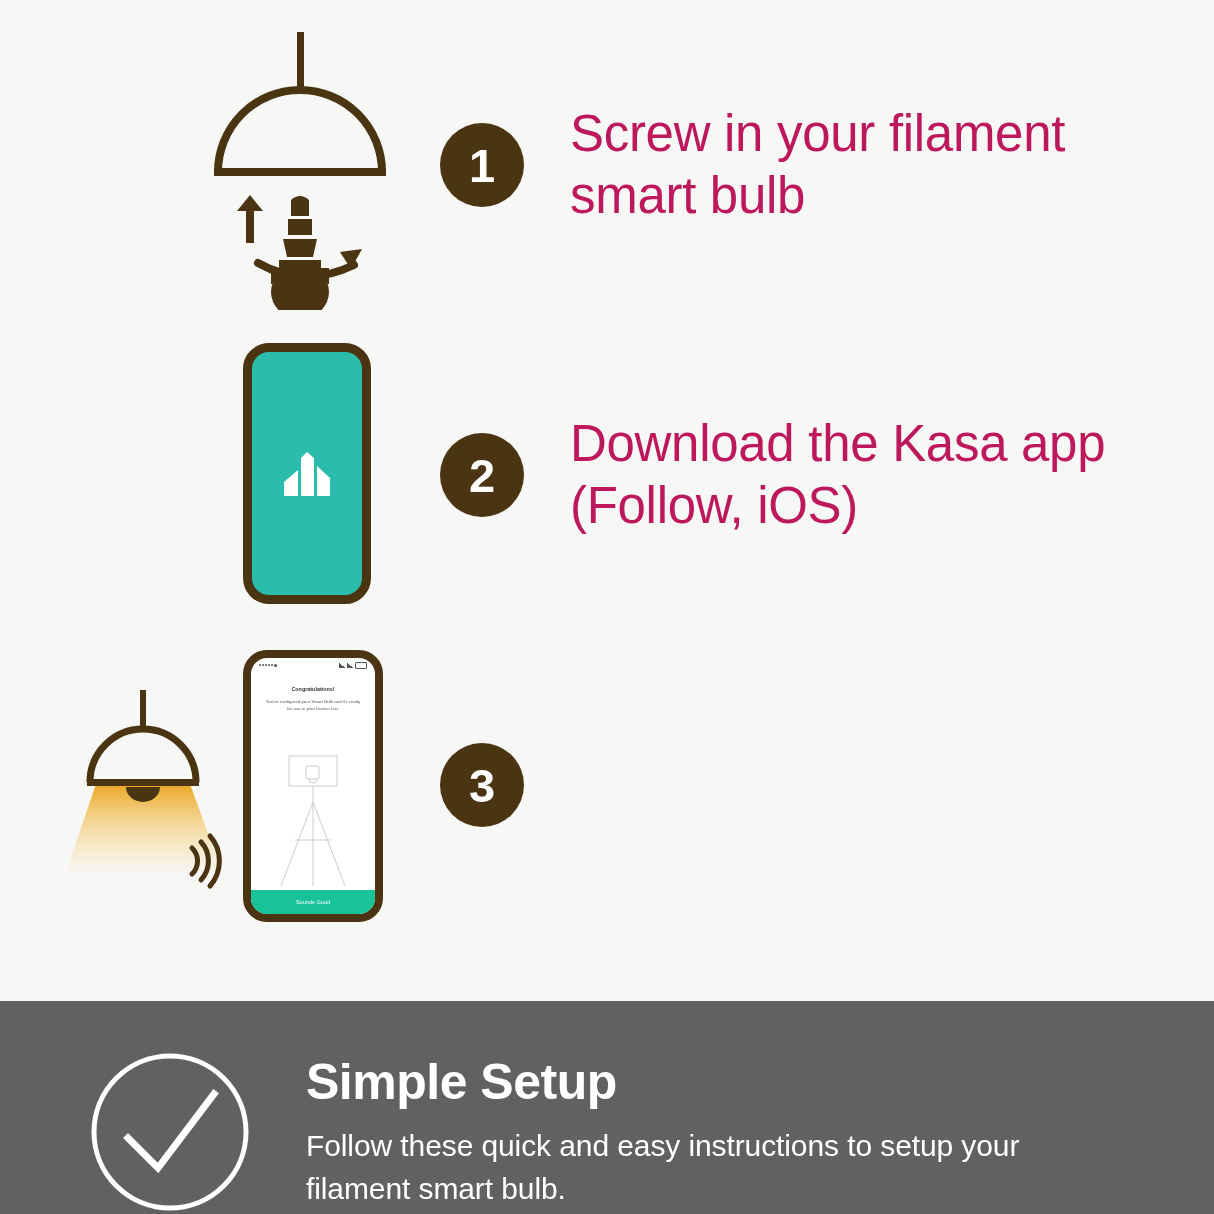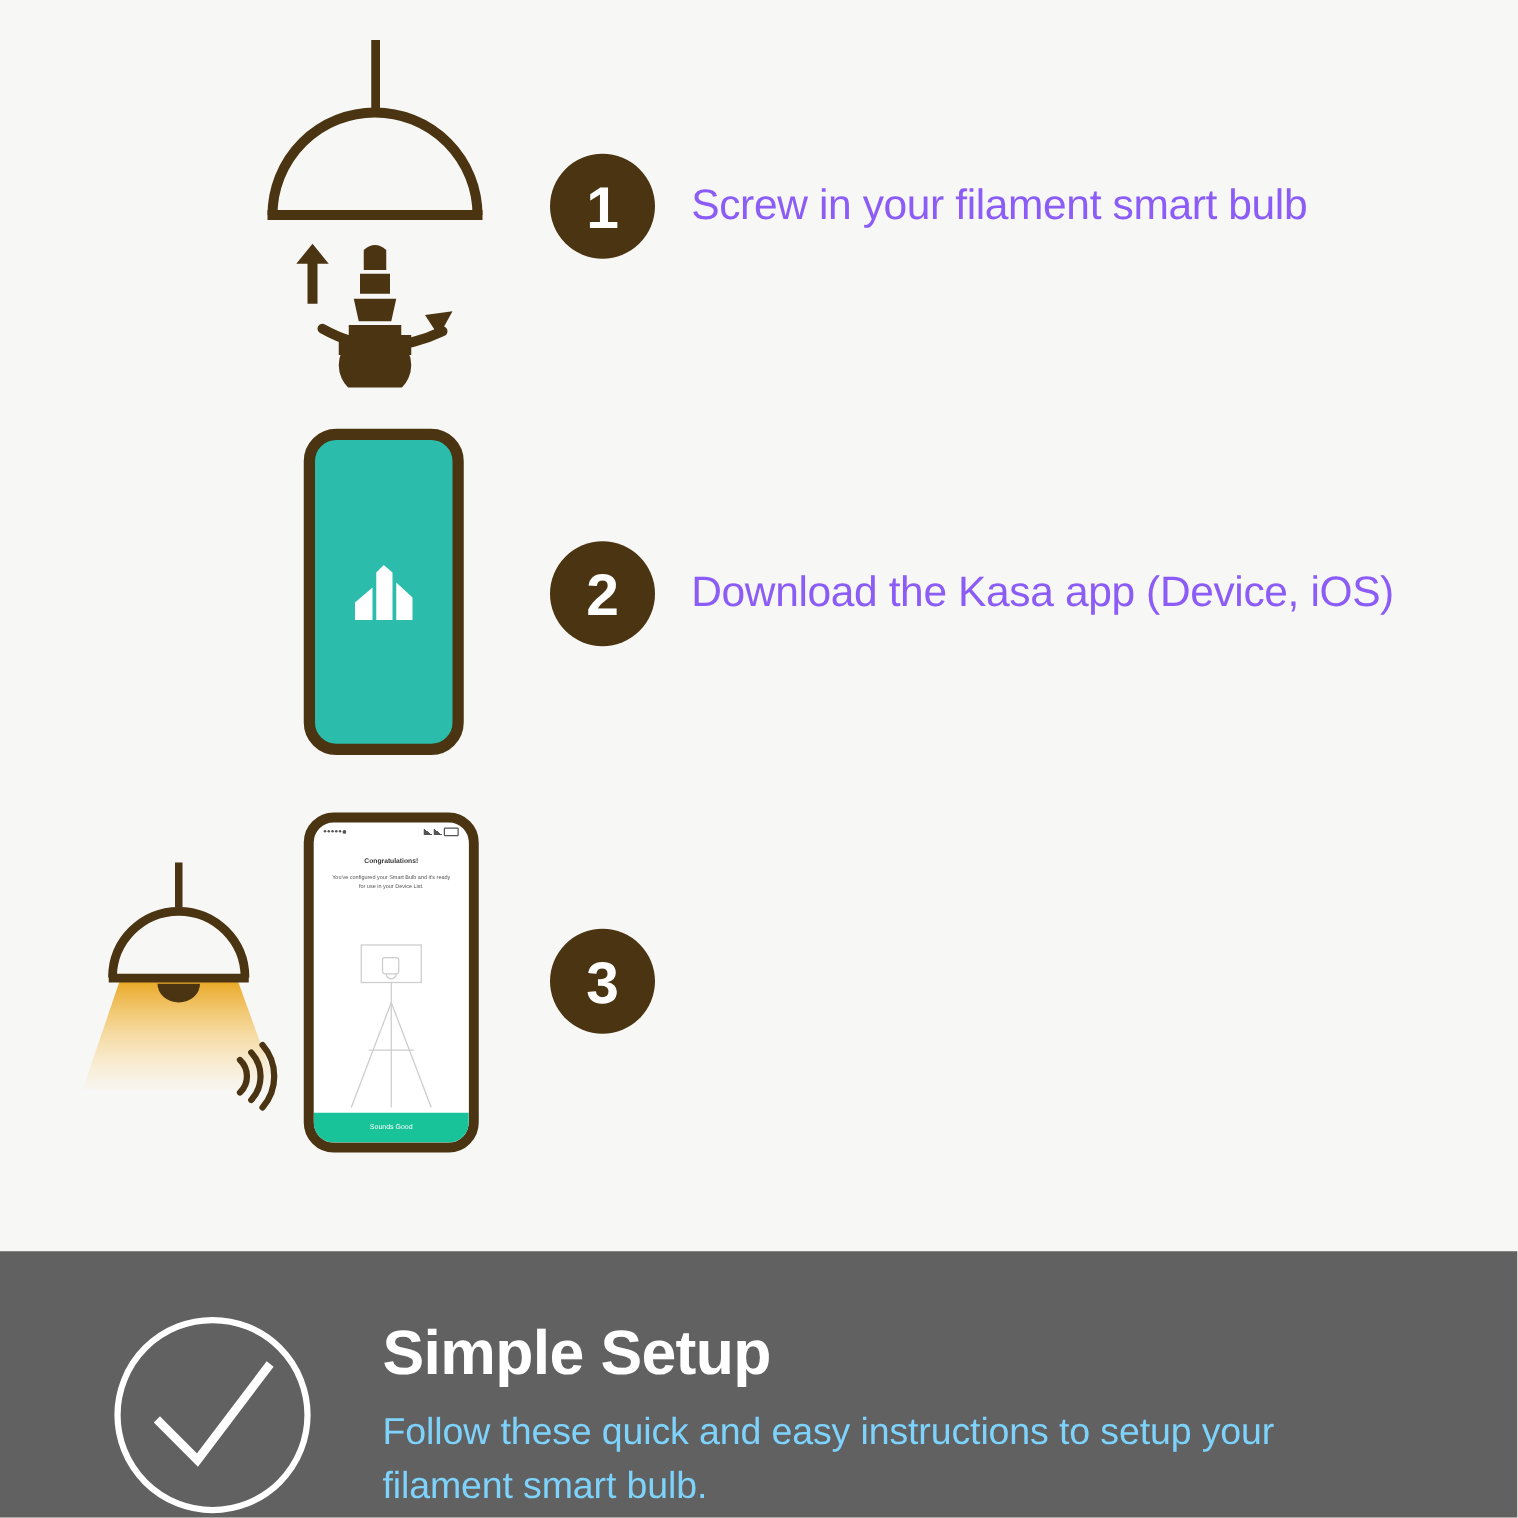--- a/index.html
+++ b/index.html
@@ -53,23 +53,23 @@
     font-size: 47px;
     font-weight: bold;
     display: flex;
     align-items: center;
     justify-content: center;
     line-height: 1;
     letter-spacing: 0;
   }
 
   .step-text {
-    margin-left: 29px;
-    color: #8b5cf6;
-    font-size: 34px;
+    margin-left: 46px;
+    color: #be185d;
+    font-size: 51px;
     line-height: 1.22;
     max-width: 620px;
     letter-spacing: -0.3px;
   }
 
   
   .phone-teal {
     position: absolute;
     left: 243px;
     top: 13px;
@@ -182,21 +182,21 @@
   }
   .banner-title {
     font-size: 50px;
     font-weight: bold;
     letter-spacing: -0.5px;
     margin-bottom: 14px;
   }
   .banner-desc {
     font-size: 30px;
     line-height: 1.42;
-    color: #7dd3fc;
+    color: #ffffff;
     max-width: 800px;
     letter-spacing: -0.1px;
   }
 </style>
 </head>
 <body>
 
 <div class="steps">
 
   <div class="step step-1">
@@ -231,21 +231,21 @@
     <div class="step-visual">
       <div class="phone-teal">
         <svg width="58" height="52" viewBox="0 0 58 52">
           <path d="M 20 22 L 6 34 L 6 48 L 20 48 L 20 30 Z" fill="#ffffff"></path>
           <path d="M 29 4 L 23 10 L 23 48 L 36 48 L 36 10 Z" fill="#ffffff"></path>
           <path d="M 39 18 L 39 48 L 52 48 L 52 30 Z" fill="#ffffff"></path>
         </svg>
       </div>
     </div>
     <div class="step-num">2</div>
-    <div class="step-text">Download the Kasa app (Device, iOS)</div>
+    <div class="step-text">Download the Kasa app (Follow, iOS)</div>
   </div>
 
   <div class="step step-3">
     <div class="step-visual">
 
       <svg width="190" height="220" viewBox="0 0 190 220" style="position:absolute;left:60px;top:36px;">
         <defs>
           <linearGradient id="glow" x1="0" y1="0" x2="0" y2="1">
             <stop offset="0%" stop-color="#e8a317" stop-opacity="0.95"></stop>
             <stop offset="100%" stop-color="#ffd98a" stop-opacity="0.05"></stop>

